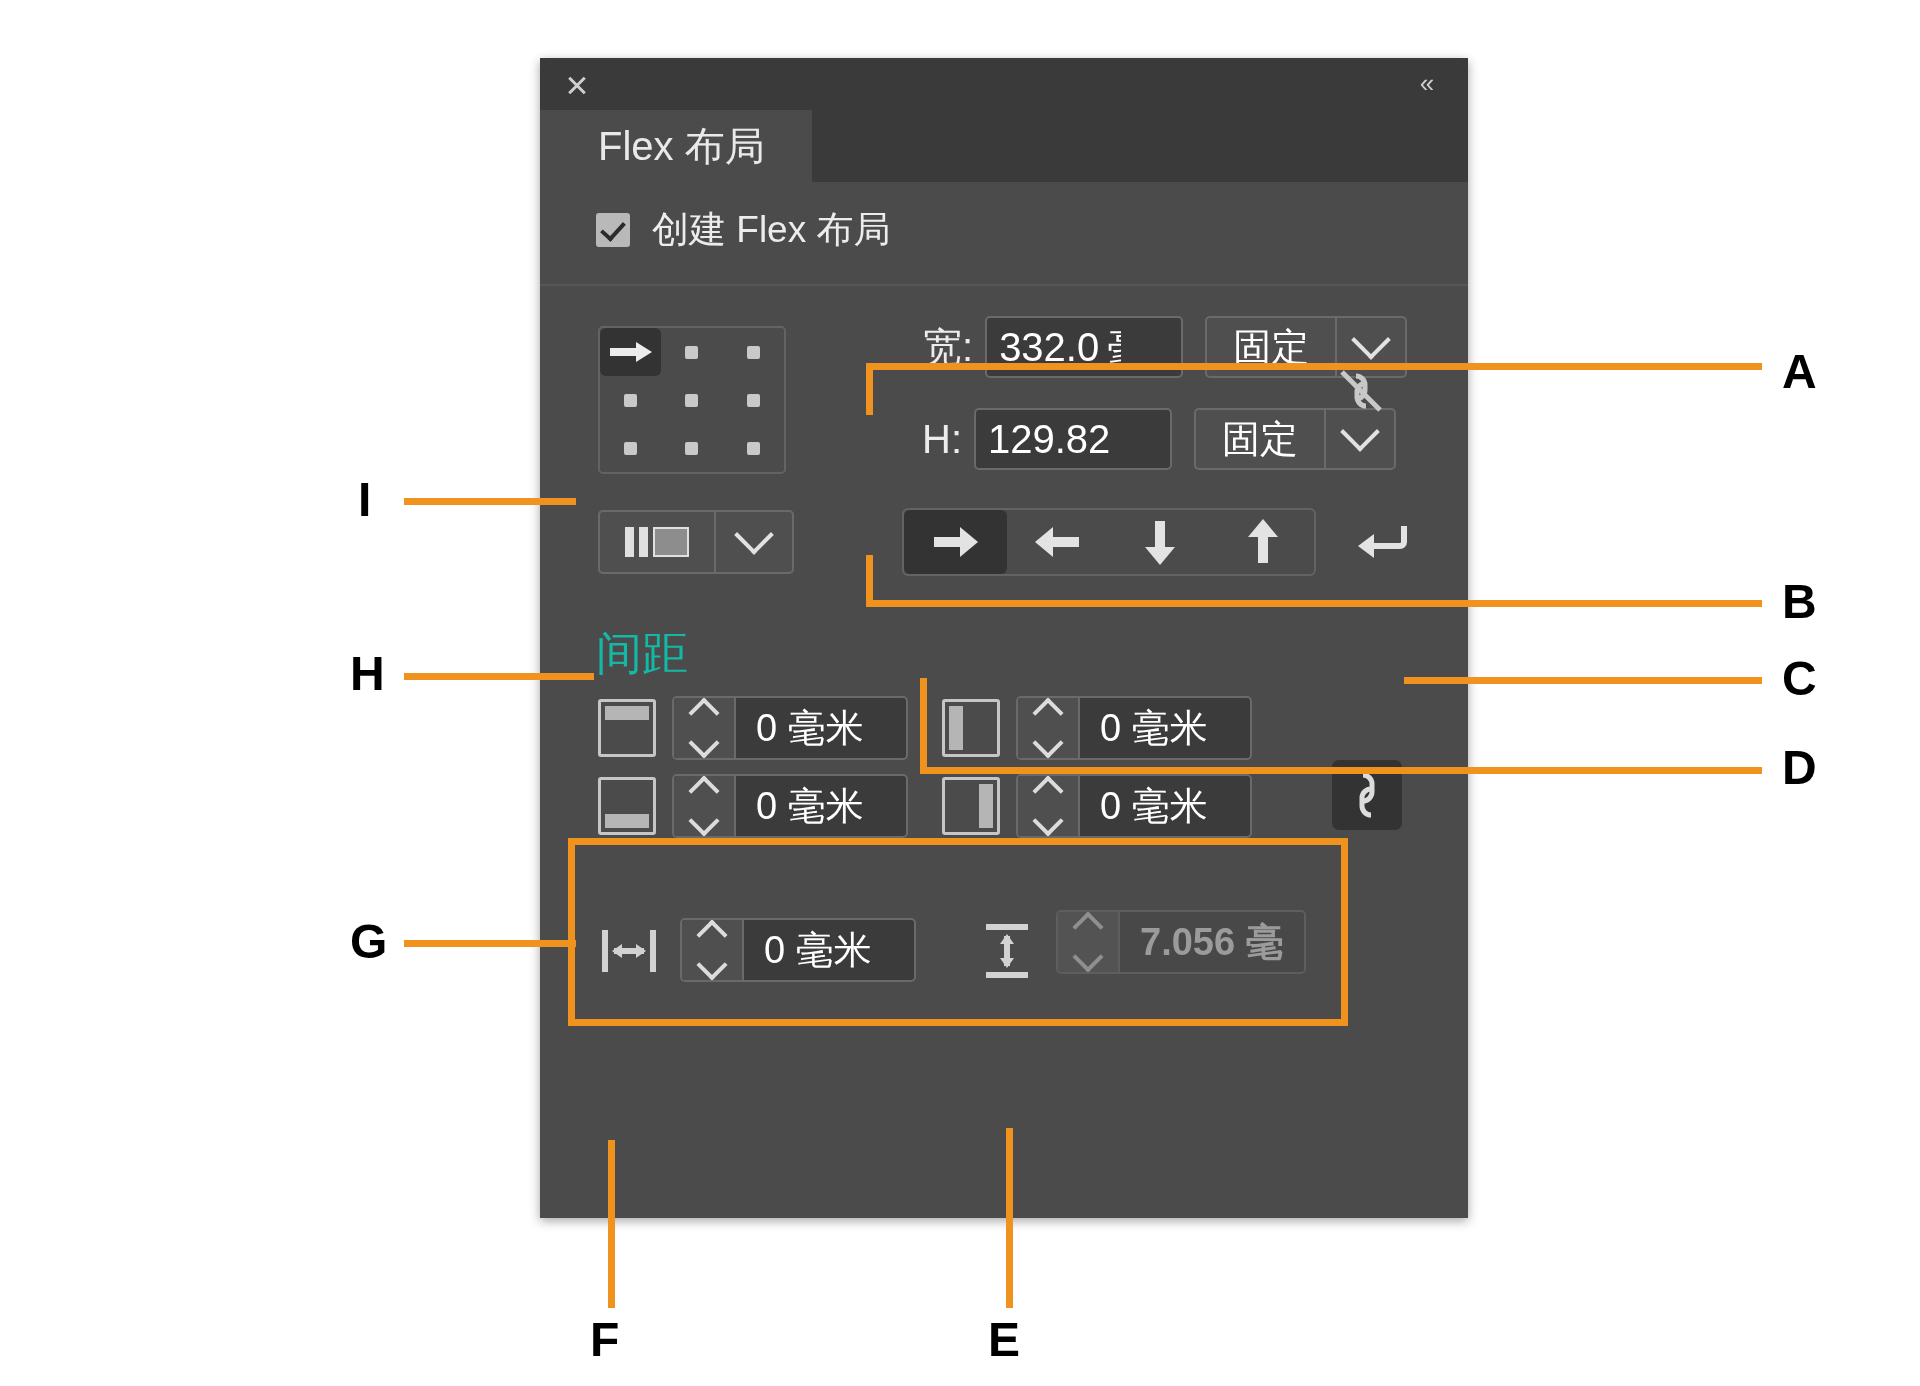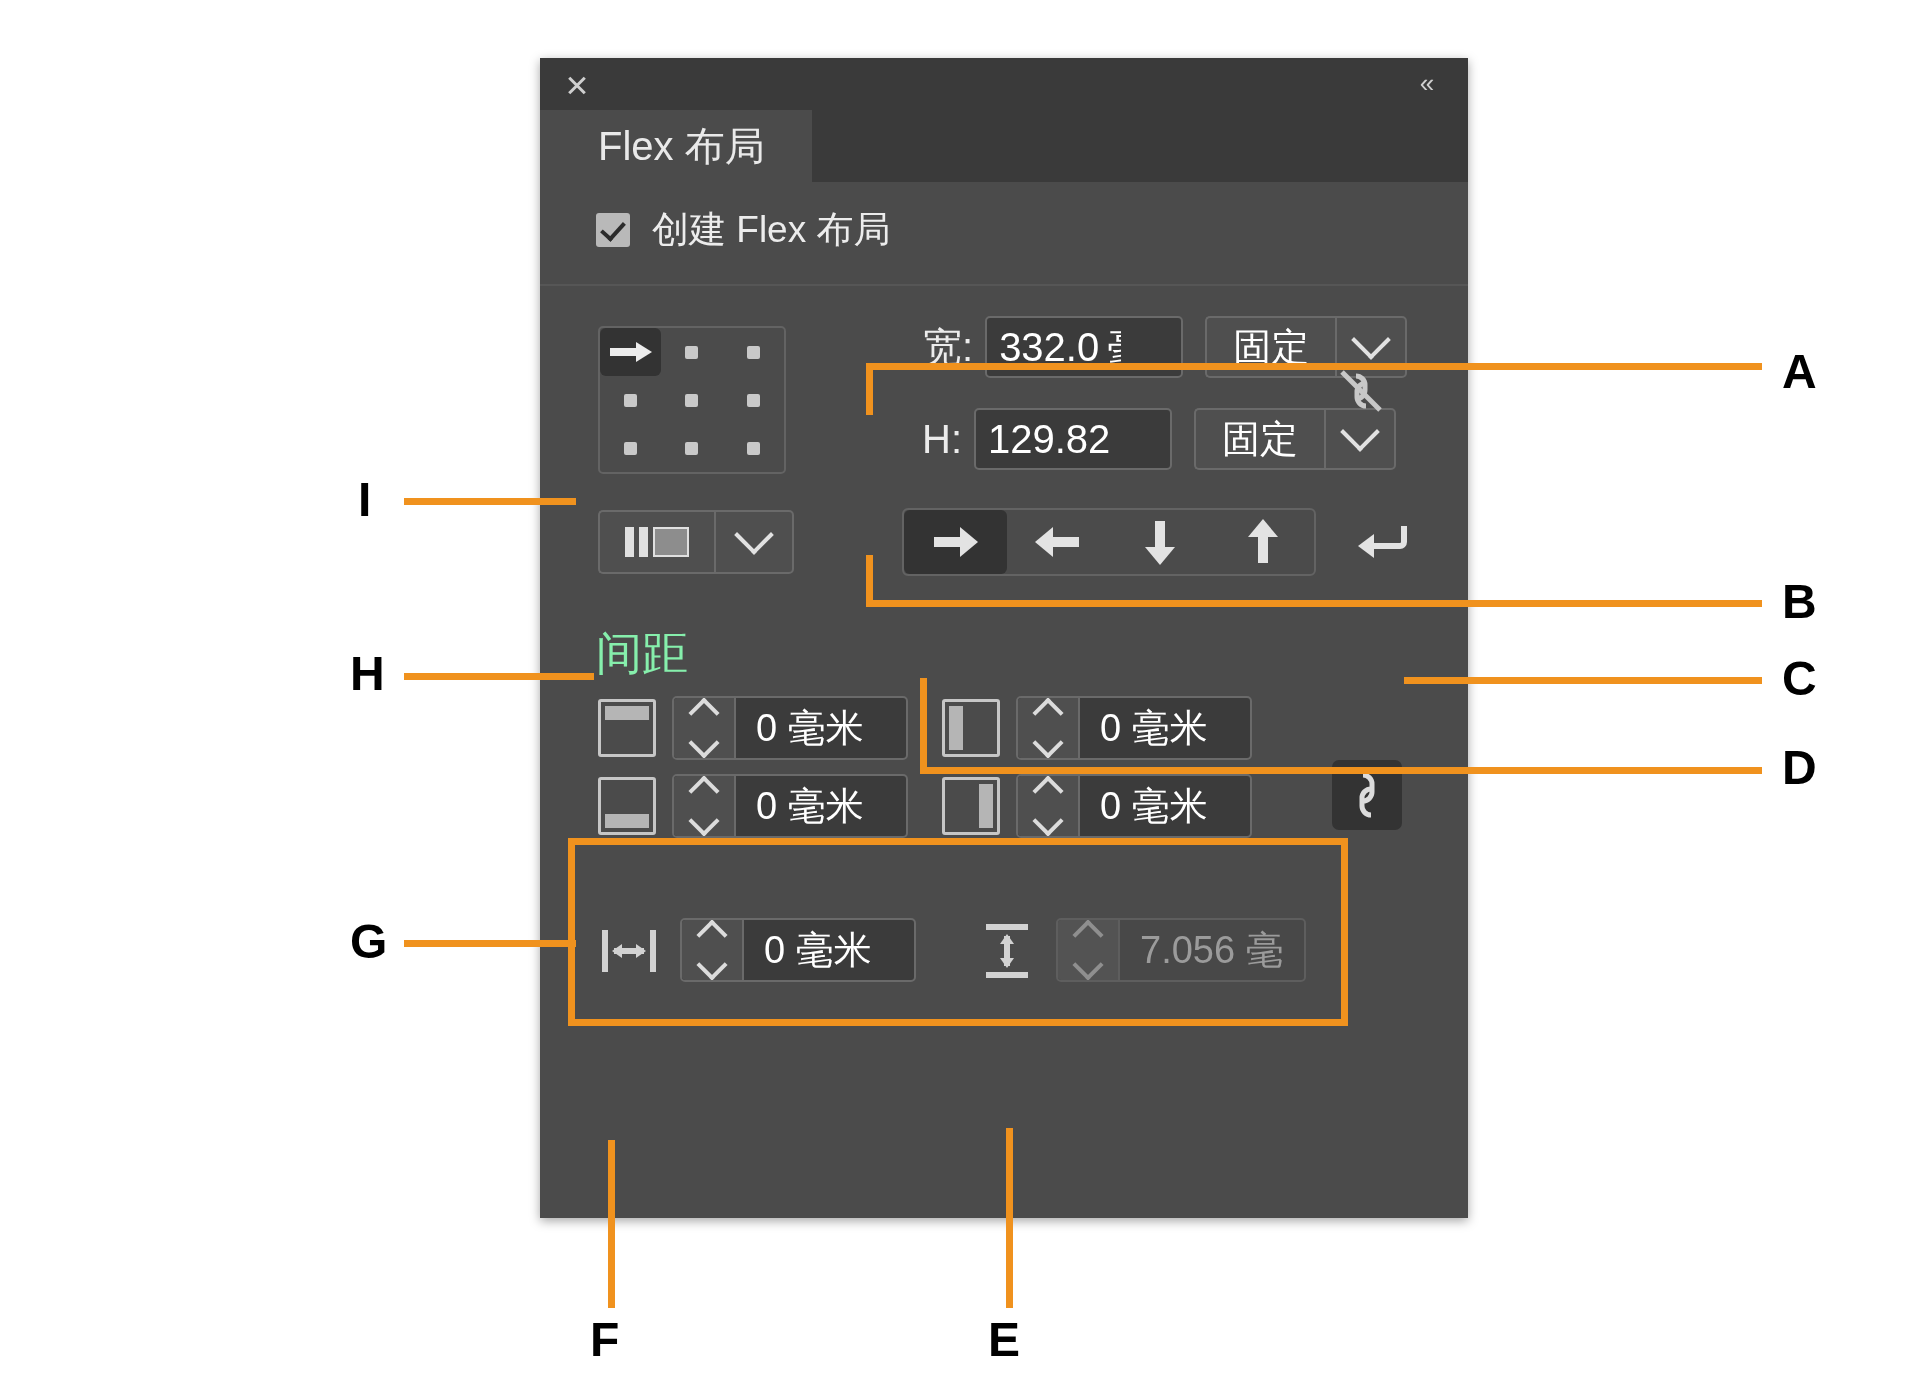--- a/index.html
+++ b/index.html
@@ -152,21 +152,21 @@
   .arr.down .shaft{left:18px;top:2px;width:10px;height:28px;}
   .arr.down .head{bottom:0;left:8px;border-top:18px solid #e3e3e3;border-left:15px solid transparent;border-right:15px solid transparent;}
   .arr.up .shaft{left:18px;bottom:2px;width:10px;height:28px;}
   .arr.up .head{top:0;left:8px;border-bottom:18px solid #e3e3e3;border-left:15px solid transparent;border-right:15px solid transparent;}
   #wrap-btn{
     position:absolute;left:812px;top:14px;width:60px;height:48px;cursor:pointer;
   }
 
   
   #spacing-title{
-    color:#86efac;font-size:46px;padding-left:56px;margin-top:4px;height:74px;line-height:74px;
+    color:#14b8a6;font-size:46px;padding-left:56px;margin-top:4px;height:74px;line-height:74px;
   }
   #pad-area{position:relative;height:210px;margin-top:6px;}
   .padgrid{
     position:absolute;left:58px;top:0;display:grid;
     grid-template-columns:auto auto;gap:14px 34px;
   }
   .padcell{display:flex;align-items:center;}
   .sideicon{
     width:58px;height:58px;border:3px solid #c6c6c6;border-radius:3px;position:relative;
     margin-right:16px;box-sizing:border-box;flex:0 0 auto;
@@ -198,21 +198,21 @@
   #pad-link{
     position:absolute;left:792px;top:64px;width:70px;height:70px;background:#333333;
     border-radius:7px;display:flex;align-items:center;justify-content:center;cursor:pointer;
   }
 
   
   #gap-row{position:relative;height:110px;margin-top:4px;}
   #gap-h-icon{position:absolute;left:58px;top:10px;width:62px;height:62px;cursor:pointer;}
   #gap-h-stepper{position:absolute;left:140px;top:8px;}
   #gap-v-icon{position:absolute;left:436px;top:10px;width:62px;height:62px;cursor:pointer;}
-  #gap-v-stepper{position:absolute;left:516px;top:8px;}
+  #gap-v-stepper{position:absolute;left:516px;top:0;font-weight:bold;}
 
   
   #g-box{
     position:absolute;left:568px;top:838px;width:780px;height:188px;
     border:7px solid #f0921e;box-sizing:border-box;pointer-events:none;
   }
 </style>
 </head>
 <body>
 

